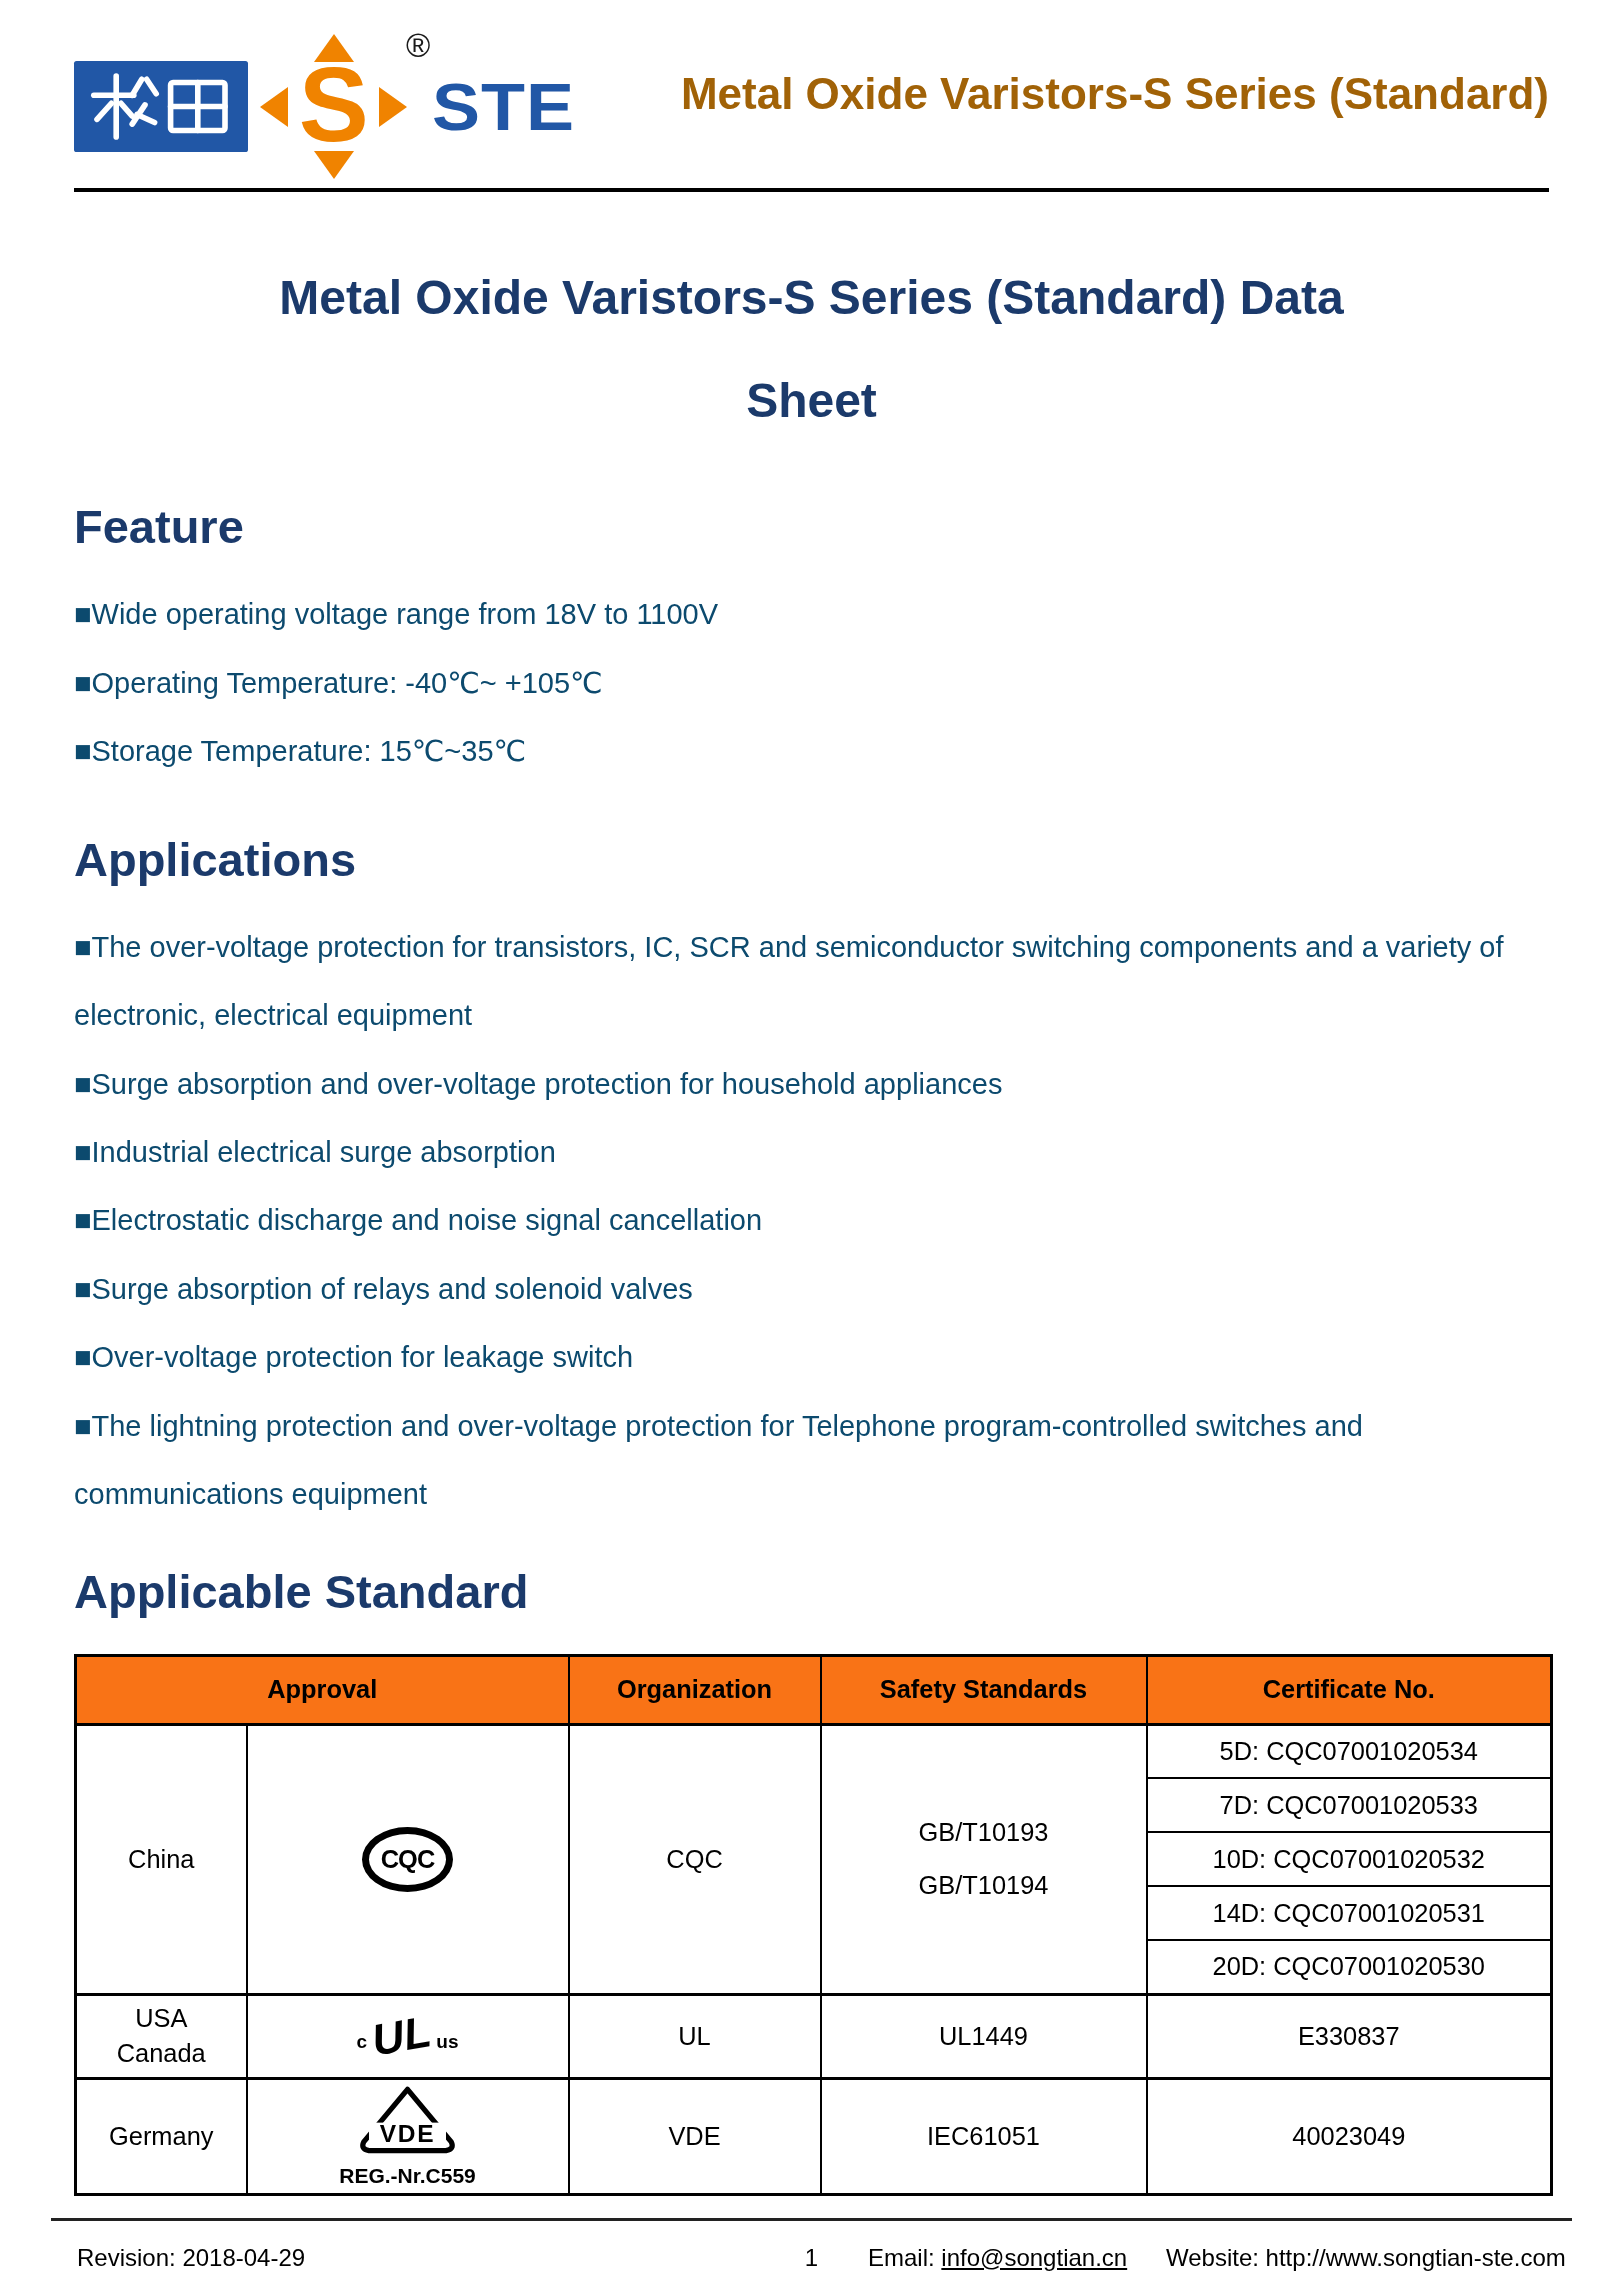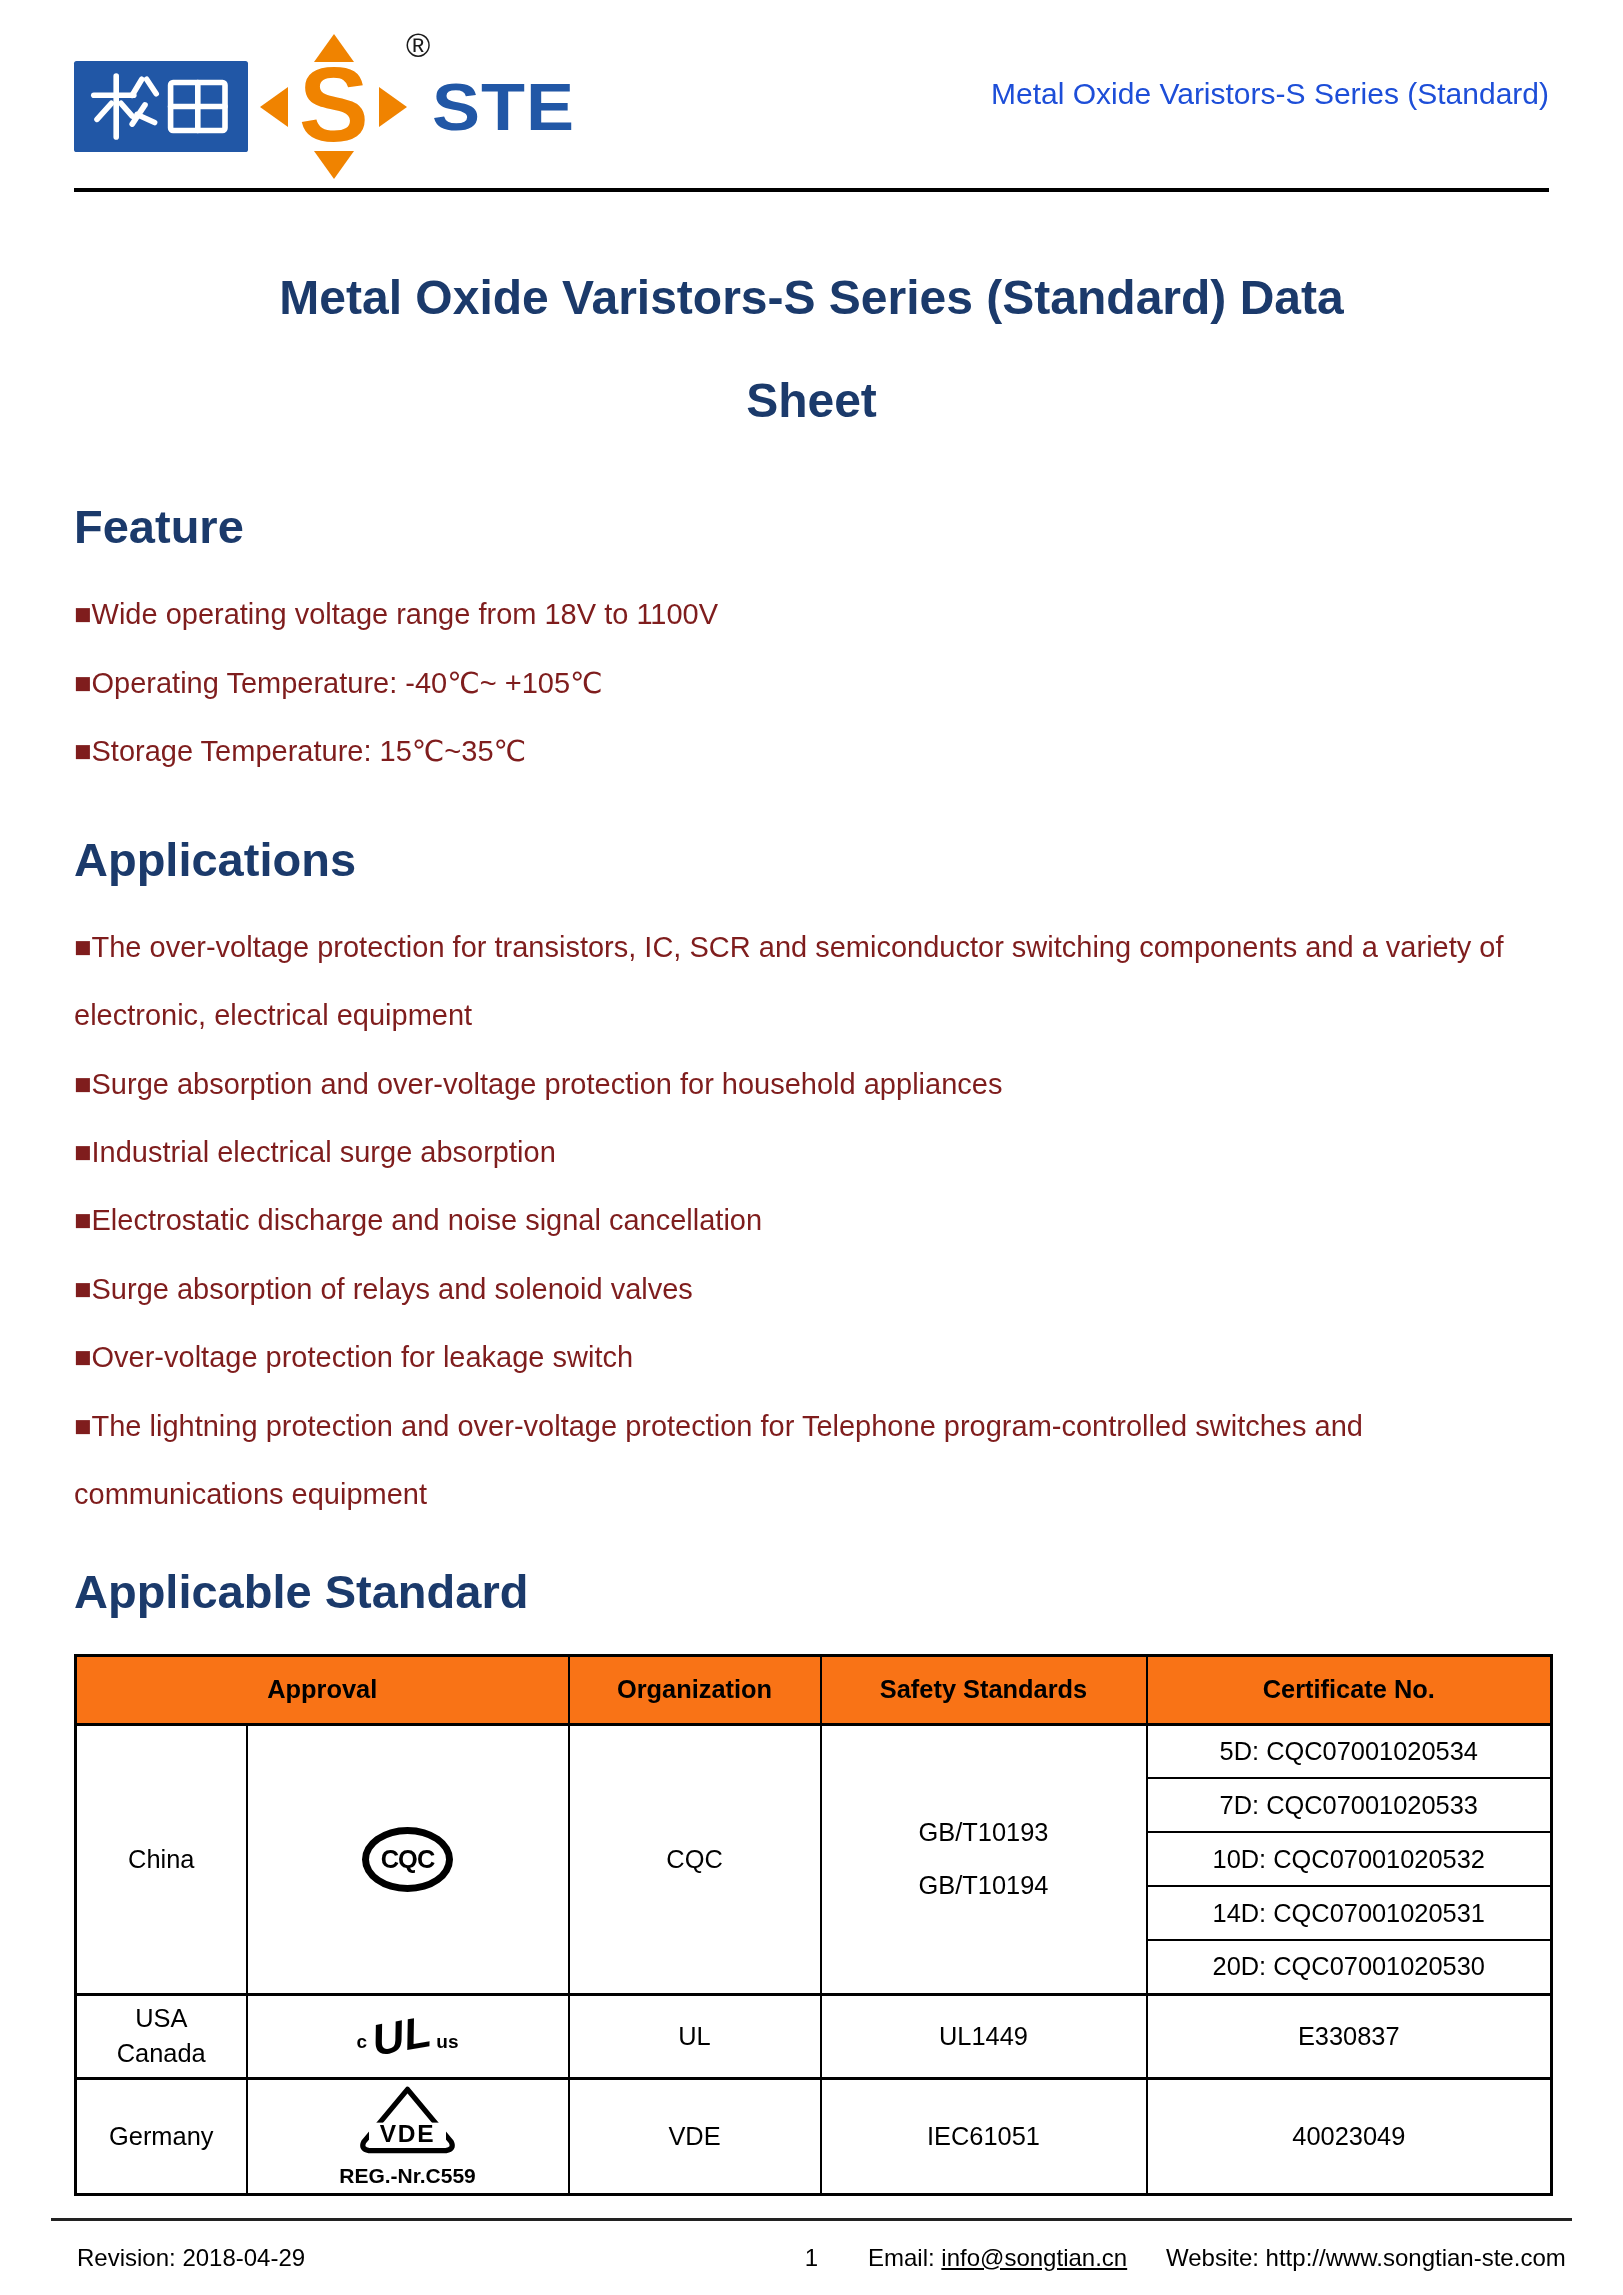--- a/index.html
+++ b/index.html
@@ -45,21 +45,21 @@
               border-top: 20px solid transparent; border-bottom: 20px solid transparent; border-right: 28px solid #f08300; }
   .tri-right{ right: 0; top: 50%; transform: translateY(-50%);
               border-top: 20px solid transparent; border-bottom: 20px solid transparent; border-left: 28px solid #f08300; }
   .reg-mark { position: absolute; top: -5.3px; right: -23px; font-size: 33px; color: #1a1a1a; font-weight: 400; }
   .wordmark {
     font-size: 72px; font-weight: 900; color: #2157a6;
     letter-spacing: 0.9px; margin-left: 16px; transform: scaleY(0.92);
   }
   .header-title {
     margin-left: auto;
-    font-size: 30px; font-weight: normal; color: #1d4ed8;
+    font-size: 44px; font-weight: bold; color: #a16207;
     padding-bottom: 24.5px;
   }
 
   
   .doc-title {
     margin-top: 54px;
     text-align: center;
     color: #1b3a6b;
     font-size: 48px; font-weight: bold;
     line-height: 2.15;
@@ -70,21 +70,21 @@
     color: #1b3a6b;
     font-size: 47px; font-weight: bold;
   }
   .h-feature { margin-top: 47px; }
   .h-applications { margin-top: 46px; }
   .h-standard { margin-top: 35px; }
   .bullet-list { margin-top: 26px; }
   .bullet-list p {
     font-size: 29px;
     line-height: 2.36;
-    color: #7f1d1d;
+    color: #0c4a6e;
   }
 
   
   table.std {
     margin-top: 35px;
     width: 1476px;
     border-collapse: collapse;
     table-layout: fixed;
     border: 3.5px solid #000;
     font-size: 25.4px;

